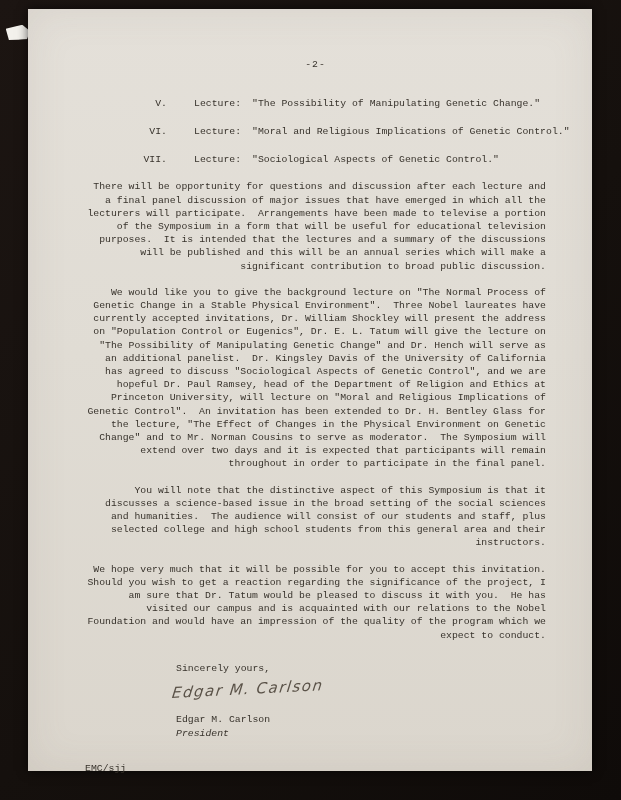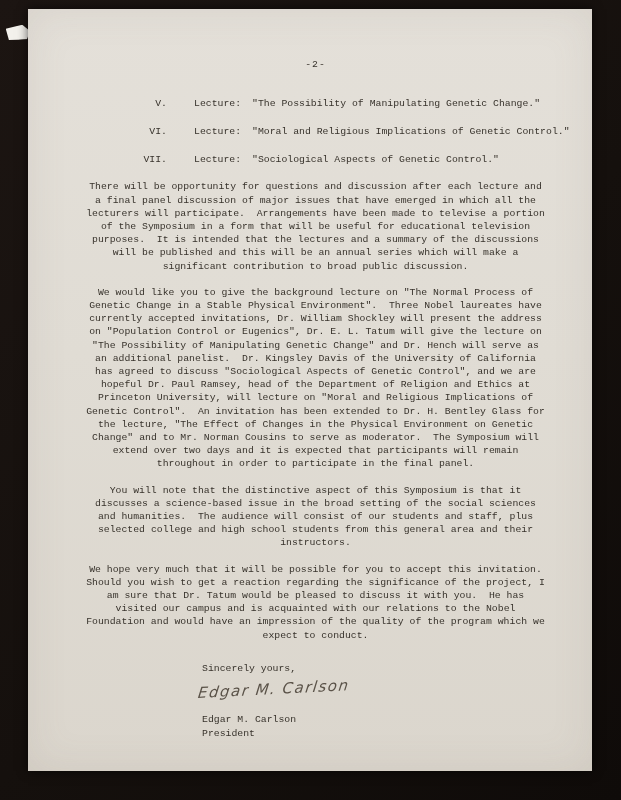--- a/index.html
+++ b/index.html
@@ -65,28 +65,28 @@
   .lecture-label {
     margin-left: 27px;
     flex: 0 0 auto;
   }
   .lecture-title {
     margin-left: 11px;
   }
   .body-paragraph {
     margin: 0 0 13px 0;
     white-space: pre-wrap;
-    text-align: center;
+    text-align: right;
   }
   .paragraphs {
     margin-top: 13px;
   }
   .closing-block {
     margin-top: 20px;
-    margin-left: 117px;
+    margin-left: 91px;
   }
   .signature-wrap {
     position: relative;
     height: 34px;
     margin-top: 4px;
   }
   .signature {
     position: absolute;
     left: -4px;
     top: 4px;
@@ -96,20 +96,21 @@
     color: #5a5248;
     transform: rotate(-3deg) skewX(-10deg);
     letter-spacing: 1.5px;
     white-space: nowrap;
   }
   .typed-name, .typed-title {
     white-space: pre;
   }
   .typed-title {
     margin-top: 1px;
+    font-style: italic;
   }
   .footer-initials {
     margin-top: 22px;
     margin-left: 0;
   }
 </style>
 </head>
 <body>
 
 <div class="stage">
@@ -148,16 +149,17 @@
 
       <div class="closing-block">
         <div class="salutation">Sincerely yours,</div>
         <div class="signature-wrap">
           <span class="signature">Edgar M. Carlson</span>
         </div>
         <div class="typed-name">Edgar M. Carlson</div>
         <div class="typed-title">President</div>
       </div>
 
+      <div class="footer-initials">EMC/sjj</div>
 
     </div>
   </div>
 </div>
 
 </body></html>

